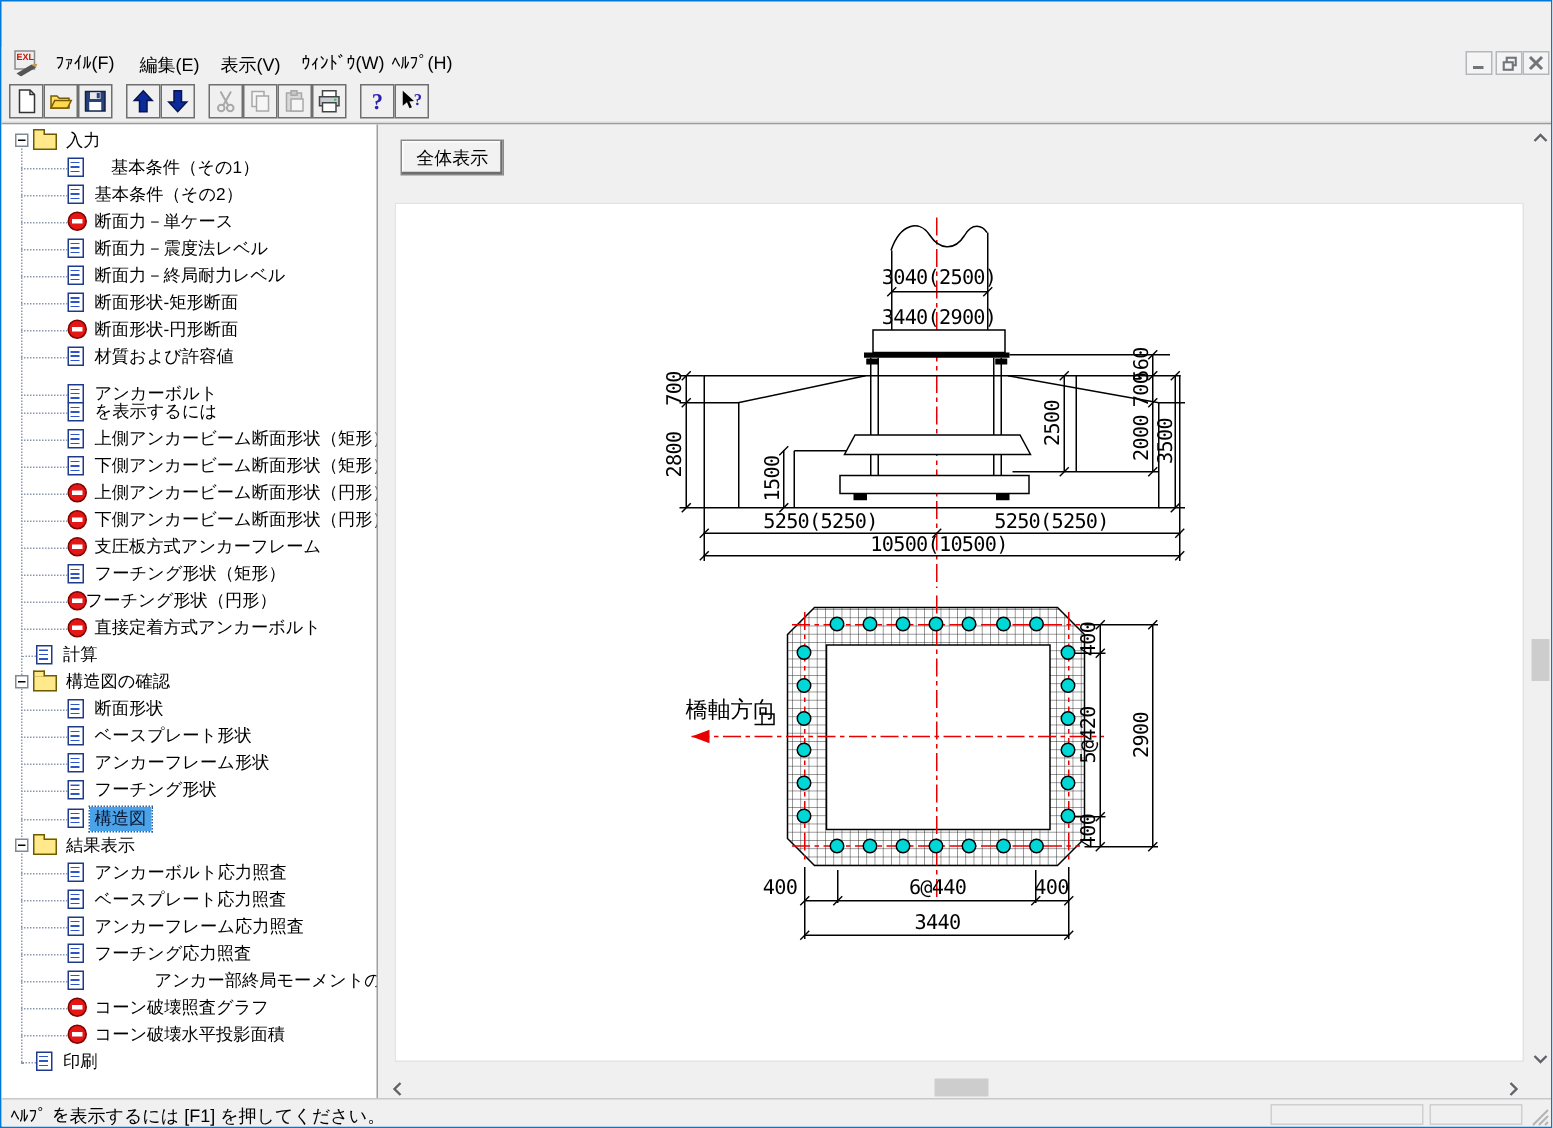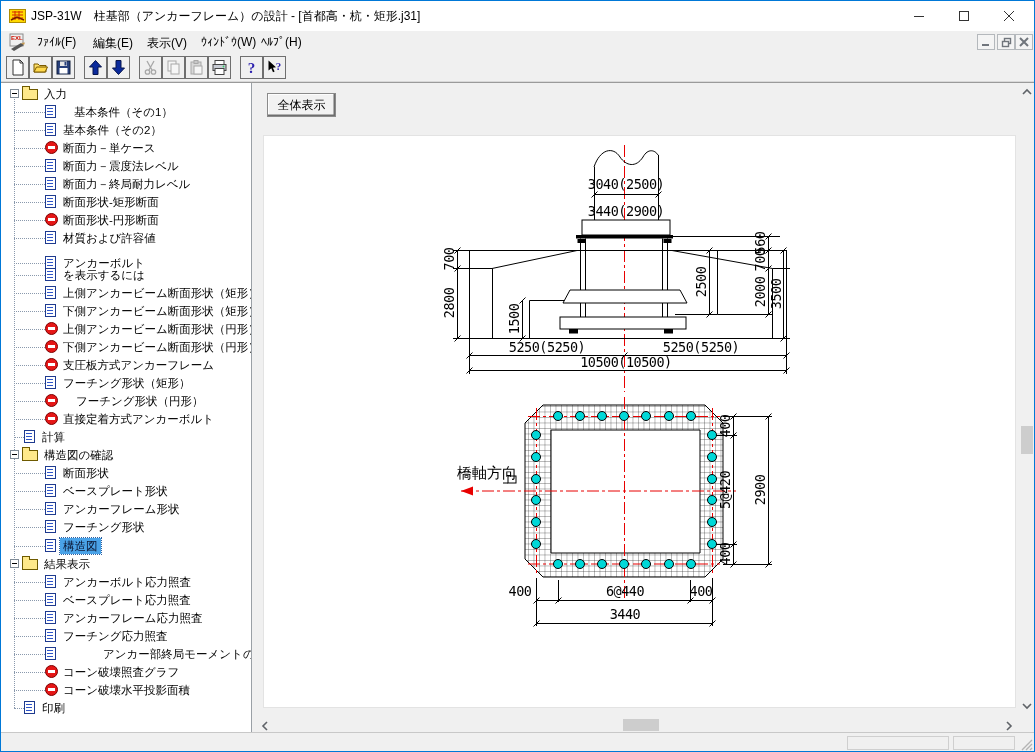--- a/index.html
+++ b/index.html
@@ -68,43 +68,20 @@
   .clr { stroke:#e80000; fill:none; stroke-width:1; stroke-dasharray:12 3 3 3; }
   .tk { stroke:#000; stroke-width:1; }
   .dtxt { font-family:"DejaVu Sans Mono","Liberation Mono",monospace; font-size:13.5px; fill:#000; letter-spacing:-0.5px; }
   .jtxt { font-family:"Liberation Sans","DejaVu Sans",sans-serif; font-size:15px; fill:#000; }
 </style>
 </head>
 <body>
 
 <div class="window">
 
-  <div class="titlebar">
-    <svg class="app-icon" viewBox="0 0 17 16">
-      <rect x="0.5" y="1.5" width="16" height="13" fill="#ffd900" stroke="#b08c00"></rect>
-      <path d="M3 4 L14 4 M3 7 L14 7 M3 10 L14 10 M6 3 L6 12 M10 3 L10 12" stroke="#d42a00" stroke-width="1" fill="none"></path>
-      <path d="M2 12 L8 9 L15 12" stroke="#7a1a00" stroke-width="1.5" fill="none"></path>
-    </svg>
-    <span class="title-text">JSP-31W　柱基部（アンカーフレーム）の設計 - [首都高・杭・矩形.j31]</span>
-    <div class="cap-btn cap-min">
-      <svg width="11" height="11">
-          <line x1="0" y1="5.5" x2="10" y2="5.5" stroke="#333" stroke-width="1"></line>
-        </svg>
-    </div>
-    <div class="cap-btn cap-max">
-      <svg width="11" height="11">
-          <rect x="0.5" y="0.5" width="9" height="9" fill="none" stroke="#333" stroke-width="1"></rect>
-        </svg>
-    </div>
-    <div class="cap-btn cap-close">
-      <svg width="11" height="11">
-          <path d="M0 0 L10 10 M10 0 L0 10" stroke="#333" stroke-width="1"></path>
-        </svg>
-    </div>
-  </div>
 
   <div class="menubar">
     <svg class="sys-icon" viewBox="0 0 22 18">
       <rect x="3" y="1" width="13" height="12" fill="#efefef" stroke="#8a8a8a"></rect>
       <text x="4" y="7" font-size="6" fill="#cc1100" font-family="'Liberation Sans',sans-serif" font-weight="bold">EXL</text>
       <path d="M4 16 L14 10 L17 12 L7 18 Z" fill="#555"></path>
       <path d="M14 10 L17 12 L18 9.5 Z" fill="#c89a50"></path>
     </svg>
     <span class="menu-item" style="left:32px">ﾌｧｲﾙ(F)</span>
     <span class="menu-item" style="left:88px">編集(E)</span>
@@ -287,21 +264,21 @@
             <span class="tlabel" style="left: 59px;">支圧板方式アンカーフレーム</span>
           </div>
           <div class="trow" style="top: 290.96px;">
             <span class="stub" style="left: 13px; width: 31px;"></span>
             <span class="ico-doc" style="left: 44px;"></span>
             <span class="tlabel" style="left: 59px;">フーチング形状（矩形）</span>
           </div>
           <div class="trow" style="top: 309.02px;">
             <span class="stub" style="left: 13px; width: 31px;"></span>
             <span class="ico-blocked" style="left: 44px;"></span>
-            <span class="tlabel" style="left: 72px;">フーチング形状（円形）</span>
+            <span class="tlabel" style="left: 53px;">フーチング形状（円形）</span>
           </div>
           <div class="trow" style="top: 327.08px;">
             <span class="stub" style="left: 13px; width: 31px;"></span>
             <span class="ico-blocked" style="left: 44px;"></span>
             <span class="tlabel" style="left: 59px;">直接定着方式アンカーボルト</span>
           </div>
           <div class="trow" style="top: 345.14px;">
             <span class="stub" style="left: 13px; width: 10px;"></span>
             <span class="ico-doc" style="left: 23px;"></span>
             <span class="tlabel" style="left: 38px;">計算</span>
@@ -581,20 +558,21 @@
           </svg>
         <div class="hthumb"></div>
         <svg class="sarrow" style="left:748px;top:4px" width="8" height="10">
             <path d="M2 1 L6 5 L2 9" stroke="#5f6368" stroke-width="1.6" fill="none"></path>
           </svg>
       </div>
     </div>
   </div>
 
   <div class="statusbar">
+    <span class="status-text">ﾍﾙﾌﾟ を表示するには [F1] を押してください。</span>
     <div class="status-pane" style="left:846px;width:102px"></div>
     <div class="status-pane" style="left:952px;width:62px"></div>
     <svg style="position:absolute;left:1020px;top:6px" width="12" height="12">
       <path d="M11 1 L1 11 M11 5 L5 11 M11 9 L9 11" stroke="#b4b4b4" stroke-width="1.4" fill="none"></path>
     </svg>
   </div>
 
 </div>
 
 </body></html>

